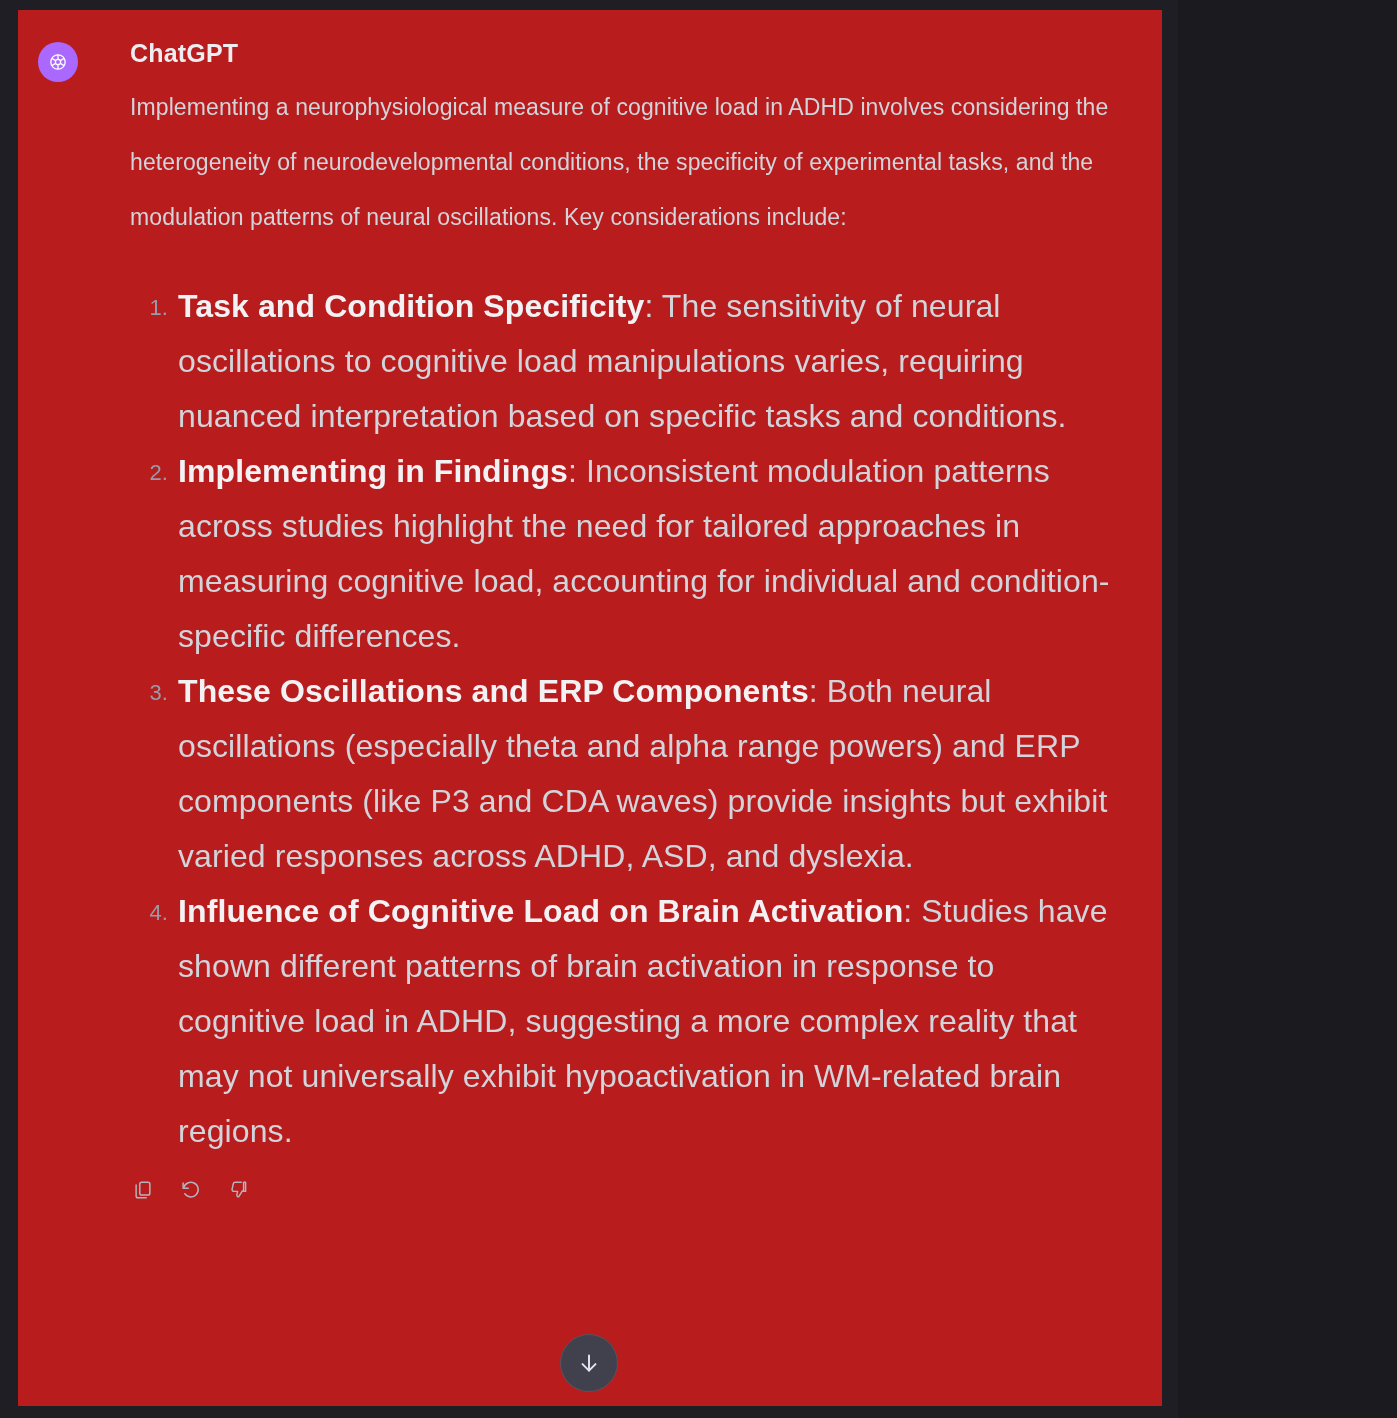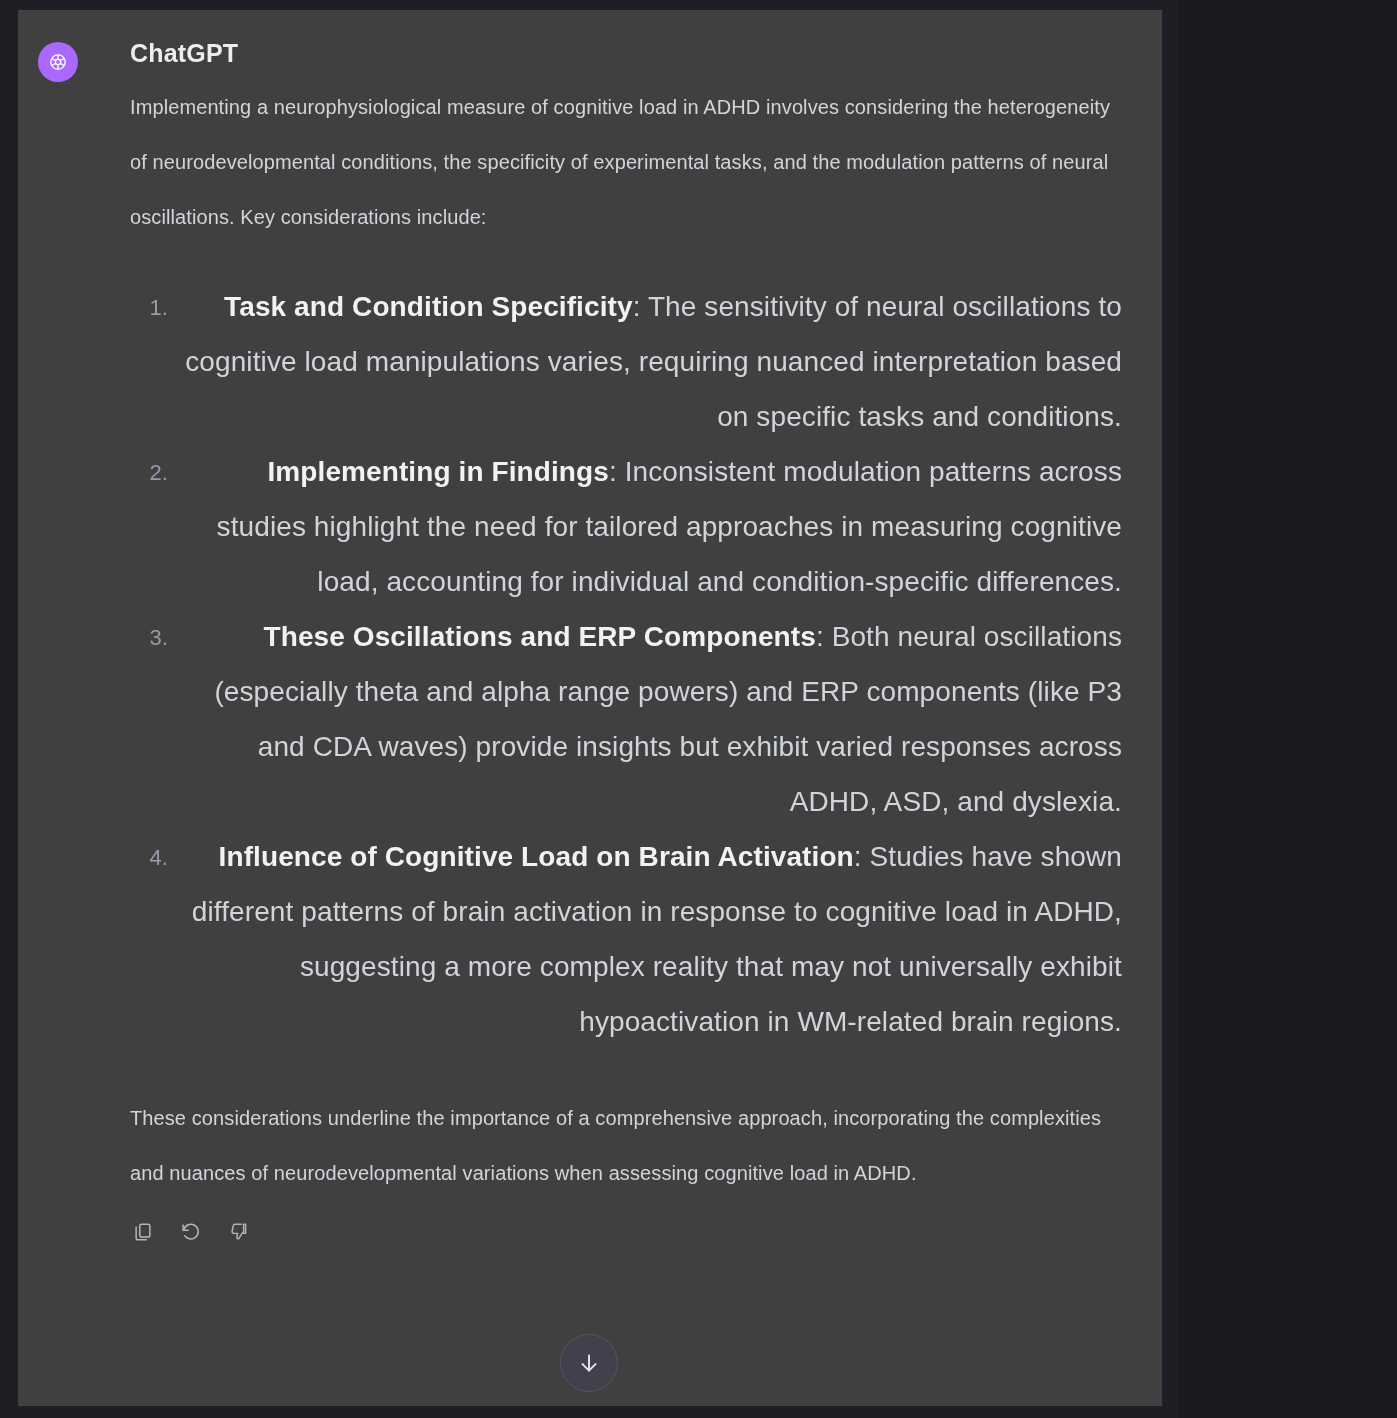--- a/index.html
+++ b/index.html
@@ -10,21 +10,21 @@
   body {
     width: 1397px;
     height: 1418px;
     font-family: "Liberation Sans", sans-serif;
     overflow: hidden;
   }
   .page {
     position: relative;
     width: 1178px;
     height: 1418px;
-    background: #404040;
+    background: #b91c1c;
     box-sizing: border-box;
   }
   .edge-left {
     position: absolute;
     left: 0; top: 0; bottom: 0;
     width: 18px;
     background: #1e1e24;
   }
   .edge-right {
     position: absolute;
@@ -73,39 +73,38 @@
   .author {
     color: #ececf1;
     font-size: 25px;
     font-weight: bold;
     letter-spacing: .2px;
     line-height: 1.1;
     margin-bottom: 12px;
   }
   .para {
     color: #d1d5db;
-    font-size: 20px;
+    font-size: 23px;
     line-height: 55px;
     letter-spacing: .1px;
   }
   ol.points {
     list-style: none;
     margin: 34px 0 0 0;
     padding: 0;
     counter-reset: pt;
   }
   ol.points > li {
     counter-increment: pt;
     position: relative;
     padding-left: 48px;
     color: #d1d5db;
-    font-size: 28px;
+    font-size: 32px;
     line-height: 55px;
     letter-spacing: .1px;
-    text-align: right;
   }
   ol.points > li::before {
     content: counter(pt) ".";
     position: absolute;
     left: 0;
     top: 0;
     width: 38px;
     text-align: right;
     color: #9a9aa8;
     font-size: 22px;
@@ -183,21 +182,20 @@
           <b>Implementing in Findings</b><span>: Inconsistent modulation patterns across studies highlight the need for tailored approaches in measuring cognitive load, accounting for individual and condition-specific differences.</span>
         </li>
         <li>
           <b>These Oscillations and ERP Components</b><span>: Both neural oscillations (especially theta and alpha range powers) and ERP components (like P3 and CDA waves) provide insights but exhibit varied responses across ADHD, ASD, and dyslexia.</span>
         </li>
         <li>
           <b>Influence of Cognitive Load on Brain Activation</b><span>: Studies have shown different patterns of brain activation in response to cognitive load in ADHD, suggesting a more complex reality that may not universally exhibit hypoactivation in WM-related brain regions.</span>
         </li>
       </ol>
 
-      <div class="para closing">These considerations underline the importance of a comprehensive approach, incorporating the complexities and nuances of neurodevelopmental variations when assessing cognitive load in ADHD.</div>
 
       <div class="actions">
         <span class="act">
           <svg width="22" height="22" viewBox="0 0 24 24" fill="none" stroke="#b4b4bf" stroke-width="1.6" stroke-linecap="round" stroke-linejoin="round">
             <rect x="8.5" y="3.5" width="11" height="14" rx="2"></rect>
             <path d="M15.5 20.5h-9a2 2 0 0 1-2-2v-12"></path>
           </svg>
         </span>
         <span class="act">
           <svg width="22" height="22" viewBox="0 0 24 24" fill="none" stroke="#b4b4bf" stroke-width="1.6" stroke-linecap="round" stroke-linejoin="round">

